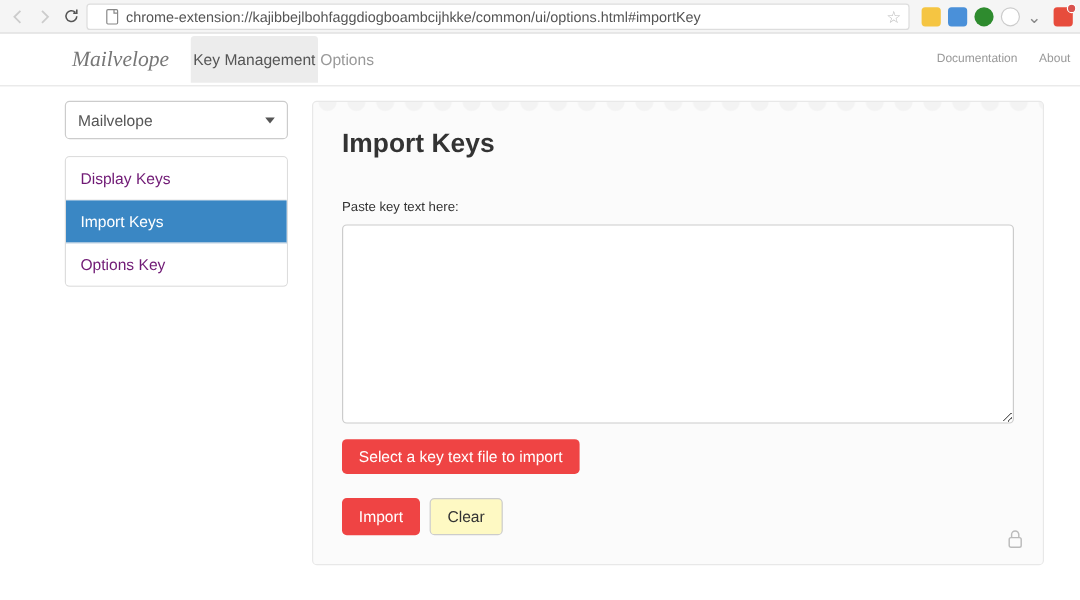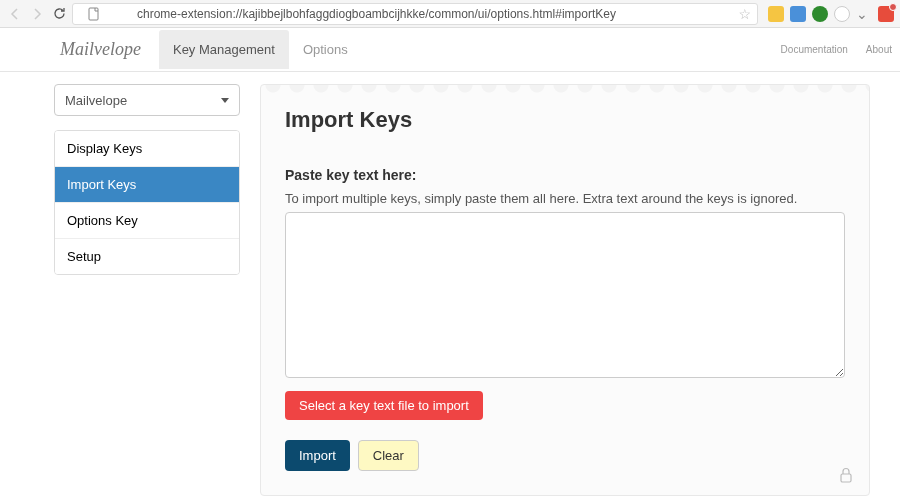--- a/index.html
+++ b/index.html
@@ -4,53 +4,53 @@
 <style>
 * { box-sizing: border-box; margin: 0; padding: 0; }
 body { font-family: "Helvetica Neue", Helvetica, Arial, sans-serif; font-size: 14px; color: #333; background: #fff; width: 900px; height: 500px; overflow: hidden; }
 
 
 .browser-bar { height: 28px; background: #f5f5f5; border-bottom: 1px solid #ddd; display: flex; align-items: center; padding: 0 6px; gap: 4px; }
 .nav-btn { width: 18px; height: 18px; display: flex; align-items: center; justify-content: center; color: #888; font-size: 14px; cursor: pointer; border-radius: 3px; }
 .nav-btn.disabled { color: #ccc; }
 .reload { color: #555; }
 .file-icon { width: 14px; height: 14px; color: #888; margin: 0 4px 0 8px; }
-.url-bar { flex: 1; height: 22px; background: #fff; border: 1px solid #ddd; border-radius: 3px; display: flex; align-items: center; padding: 0 6px; font-size: 12px; color: #555; margin-right: 6px; gap: 32px; }
+.url-bar { flex: 1; height: 22px; background: #fff; border: 1px solid #ddd; border-radius: 3px; display: flex; align-items: center; padding: 0 6px; font-size: 12px; color: #555; margin-right: 6px; }
 .url-text { flex: 1; }
 .star { color: #bbb; font-size: 14px; margin-left: 4px; }
 .ext-icons { display: flex; align-items: center; gap: 6px; }
 .ext-icon { width: 16px; height: 16px; border-radius: 3px; }
 
 
 .app-nav { height: 44px; border-bottom: 1px solid #e5e5e5; display: flex; align-items: center; padding: 0 8px 0 60px; }
 .brand { font-family: cursive; font-style: italic; font-size: 18px; color: #777; margin-right: 18px; }
-.nav-tab { padding: 12px 14px; font-size: 13px; color: #999; cursor: pointer; }
+.nav-tab { padding: 12px 2px; font-size: 13px; color: #999; cursor: pointer; }
 .nav-tab.active { background: #ececec; color: #555; border-radius: 3px 3px 0 0; }
 .nav-spacer { flex: 1; }
 .nav-link { font-size: 10px; color: #999; margin-left: 18px; cursor: pointer; }
 
 
 .container { display: flex; padding: 12px 30px 0 54px; gap: 20px; }
 .sidebar { width: 186px; }
 .select-box { width: 100%; height: 32px; border: 1px solid #ccc; border-radius: 4px; background: #fff; display: flex; align-items: center; justify-content: space-between; padding: 0 10px; font-size: 13px; color: #555; margin-bottom: 14px; cursor: pointer; }
 .caret { width: 0; height: 0; border-left: 4px solid transparent; border-right: 4px solid transparent; border-top: 5px solid #555; }
 .side-menu { border: 1px solid #ddd; border-radius: 4px; overflow: hidden; }
-.side-item { padding: 10px 12px; font-size: 13px; color: #000000; border-bottom: 1px solid #eee; cursor: pointer; background: #fff; }
+.side-item { padding: 10px 12px; font-size: 13px; color: #701a75; border-bottom: 1px solid #eee; cursor: pointer; background: #fff; }
 .side-item:last-child { border-bottom: none; }
 .side-item.active { background: #3a87c4; color: #fff; }
 
 .main-panel { flex: 1; background: #fbfbfb; border: 1px solid #e8e8e8; border-radius: 4px; padding: 22px 24px 24px; position: relative; }
 .main-panel::before { content: ""; position: absolute; inset: 0; background-image: radial-gradient(circle 8px at 12px 0, #eee 0, #eee 7px, transparent 8px); background-size: 24px 100%; background-repeat: repeat-x; background-position: 0 0; opacity: 0.6; pointer-events: none; }
 h2 { font-size: 22px; font-weight: 600; color: #333; margin-bottom: 34px; position: relative; }
-.form-label { font-weight: 700; font-size: 14px; margin-bottom: 8px; display: block; position: relative; }
+.form-label { font-weight: 400; font-size: 11px; margin-bottom: 8px; display: block; position: relative; }
 .help-text { font-size: 13px; color: #555; margin-bottom: 6px; position: relative; }
 .key-textarea { width: 100%; height: 166px; border: 1px solid #ccc; border-radius: 4px; padding: 8px; font-size: 13px; resize: vertical; position: relative; background: #fff; }
 .btn { display: inline-block; border: none; border-radius: 4px; padding: 7px 14px; font-size: 13px; cursor: pointer; margin-top: 10px; position: relative; }
 .btn-info { background: #ef4444; color: #fff; }
-.btn-primary { background: #0c4a6e; color: #fff; }
+.btn-primary { background: #ef4444; color: #fff; }
 .btn-default { background: #fef9c3; color: #333; border: 1px solid #ccc; }
 .btn-row { margin-top: 10px; display: flex; gap: 8px; }
 
 .lock-corner { position: absolute; right: 16px; bottom: 8px; color: #bbb; font-size: 16px; }
 </style>
 </head>
 <body>
 
 <div class="browser-bar">
   <div class="nav-btn disabled">
@@ -100,28 +100,26 @@
 <div class="container">
   <div class="sidebar">
     <div class="select-box">
       <span>Mailvelope</span>
       <span class="caret"></span>
     </div>
     <div class="side-menu">
       <div class="side-item">Display Keys</div>
       <div class="side-item active">Import Keys</div>
       <div class="side-item">Options Key</div>
-      <div class="side-item">Setup</div>
     </div>
   </div>
 
   <div class="main-panel">
     <h2>Import Keys</h2>
     <label class="form-label">Paste key text here:</label>
-    <div class="help-text">To import multiple keys, simply paste them all here. Extra text around the keys is ignored.</div>
     <textarea class="key-textarea" style=""></textarea>
     <div>
       <button class="btn btn-info">Select a key text file to import</button>
     </div>
     <div class="btn-row">
       <button class="btn btn-primary">Import</button>
       <button class="btn btn-default">Clear</button>
     </div>
     <div class="lock-corner">
       <svg width="14" height="16" viewBox="0 0 14 16">

